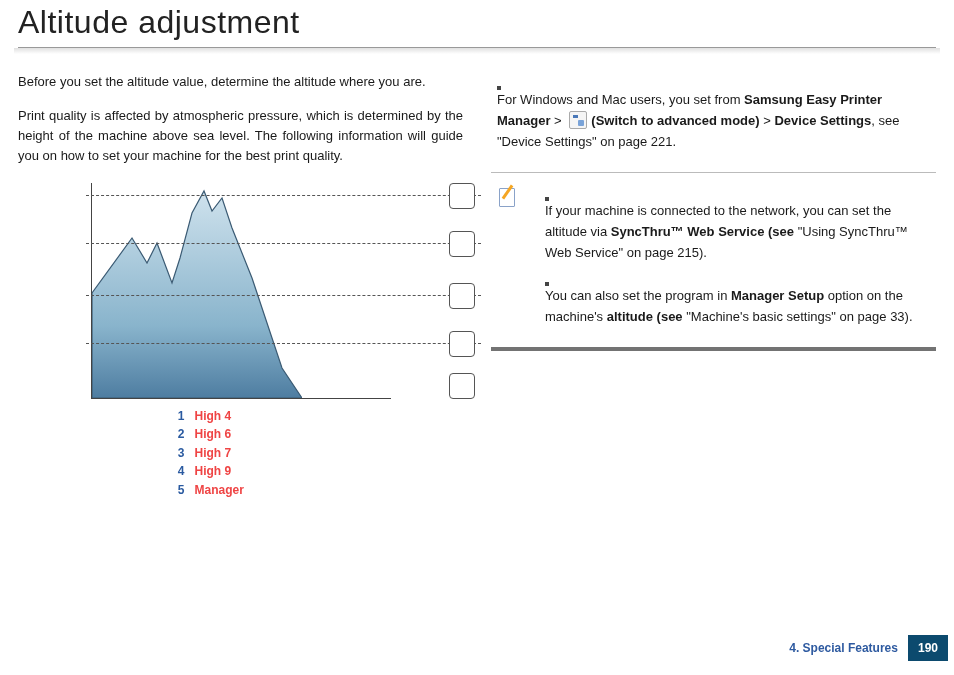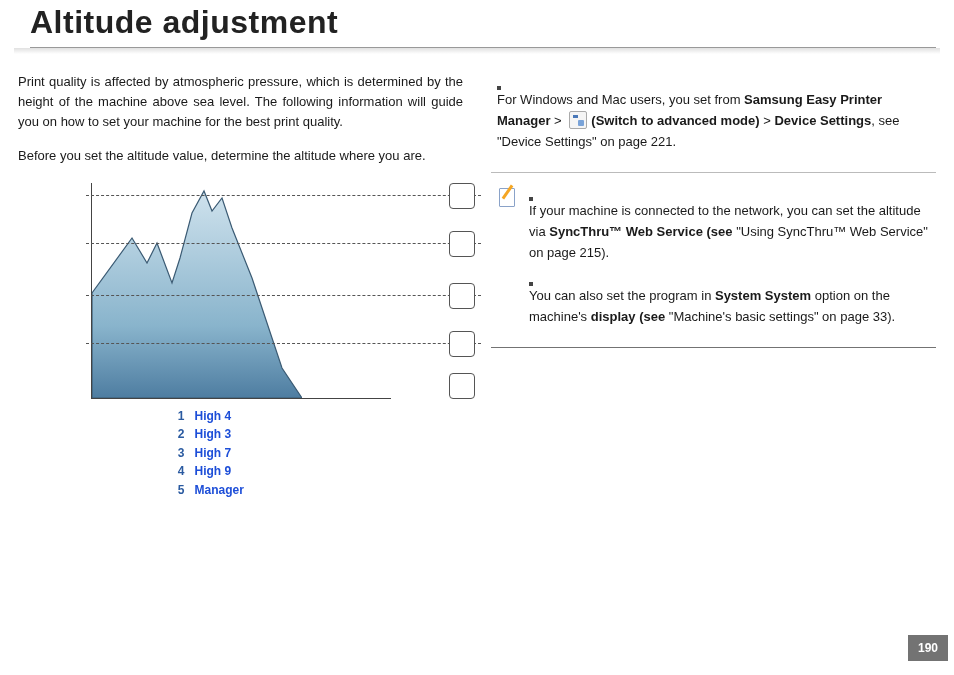--- a/index.html
+++ b/index.html
@@ -1,67 +1,67 @@
 <!DOCTYPE html>
 <html><head>
 <meta charset="utf-8">
 <style>
   html,body { margin:0; padding:0; font-family: "Segoe UI", "Myriad Pro", Arial, sans-serif; background:#fff; }
   body { width:954px; height:675px; position:relative; color:#1a1a1a; }
 
   .title-wrap { padding: 0 18px; }
-  .title { font-size:32px; font-weight:700; letter-spacing:0.5px; margin:4px 0 0 12px; color:#222; border-bottom:1px solid #999; padding-bottom:6px; }
+  .title { font-size:32px; font-weight:400; letter-spacing:0.5px; margin:4px 0 0 0; color:#222; border-bottom:1px solid #999; padding-bottom:6px; }
   .title-shadow { height:6px; background: linear-gradient(to bottom, rgba(0,0,0,0.12), rgba(0,0,0,0)); margin:0 14px 18px 14px; }
 
   .columns { display:flex; padding: 0 18px; gap: 28px; font-size:13px; line-height:1.55; }
   .col { flex:1; min-width:0; }
   .para { margin: 0 0 14px 0; text-align:justify; }
 
   
   .diagram { width: 300px; margin: 16px auto 10px auto; }
   .mountain-box { position:relative; border-left:1px solid #444; border-bottom:1px solid #444; height:215px; }
   .mountain-box svg { position:absolute; left:0; bottom:0; }
   .h-line { position:absolute; left:-6px; right:-90px; border-top:1px dashed #555; height:0; }
   .sq { position:absolute; right:-84px; width:24px; height:24px; border:1px solid #555; border-radius:4px; background:#fff; }
   .legend-table { width:140px; margin: 8px auto 0 auto; font-size:12px; }
   .legend-row { display:flex; gap:10px; }
   .legend-num { color:#2a5aa0; font-weight:700; width:14px; text-align:right; }
-  .legend-lab { font-weight:700; color:#1d4ed8; }
+  .legend-lab { font-weight:700; color:#ef4444; }
 
   .bullet-row { display:flex; margin:6px 0 10px 6px;flex-direction:column; }
   .bullet-dot { width:4px; height:4px; background:#444; border-radius:0; margin:8px 10px 0 0; flex:none; }
   .bullet-body { flex:1; line-height:1.6; }
   .icon-sq { display:inline-block; width:16px; height:16px; border:1px solid #aaa; border-radius:2px; vertical-align:-4px; margin:0 4px; background:#f5f5f5; position:relative; }
   .icon-sq::before { content:""; position:absolute; left:3px; top:3px; width:5px; height:3px; background:#4a78b8; }
   .icon-sq::after  { content:""; position:absolute; right:2px; bottom:2px; width:6px; height:6px; background:#7aa3d8; border-radius:1px; }
 
-  .note-box { border-top:1px solid #bbb; border-bottom:1px solid #737373; margin:20px 0; padding:10px 0; display:flex; gap:10px; }
+  .note-box { border-top:1px solid #bbb; border-bottom:4px solid #737373; margin:20px 0; padding:10px 0; display:flex; gap:26px; }
   .note-icon { width:22px; height:22px; flex:none; position:relative; margin:2px 0 0 6px; }
   .note-icon .sheet { position:absolute; left:2px; top:3px; width:14px; height:17px; background:#fff; border:1px solid #8aa2c8; border-radius:1px; }
   .note-icon .pen  { position:absolute; left:9px; top:-1px; width:3px; height:16px; background:#f5a623; transform:rotate(35deg); }
   .note-list { flex:1; padding-right:6px; }
   .note-list .bullet-row { margin-left:0; }
 
   .footer { position:absolute; right:6px; bottom:14px; display:flex; align-items:stretch; font-size:12px; }
   .footer-label { color:#2e5aa0; font-weight:700; padding:6px 10px; }
-  .footer-page { background:#737373; color:#fff; font-weight:700; padding:6px 10px; }
+  .footer-page { background:#0c4a6e; color:#fff; font-weight:700; padding:6px 10px; }
 </style>
 </head>
 <body>
 
 <div class="title-wrap">
   <h1 class="title">Altitude adjustment</h1>
 </div>
 <div class="title-shadow"></div>
 
 <div class="columns">
 
   <div class="col">
+    <p class="para">Before you set the altitude value, determine the altitude where you are.</p>
     <p class="para">Print quality is affected by atmospheric pressure, which is determined by the height of the machine above sea level. The following information will guide you on how to set your machine for the best print quality.</p>
-    <p class="para">Before you set the altitude value, determine the altitude where you are.</p>
 
     <div class="diagram">
       <div class="mountain-box">
 
         <svg width="210" height="215" viewBox="0 0 210 215">
           <defs>
             <linearGradient id="mg" x1="0" y1="0" x2="0" y2="1">
               <stop offset="0%" stop-color="#cfe2ed"></stop>
               <stop offset="65%" stop-color="#89b4cc"></stop>
               <stop offset="100%" stop-color="#4e7da1"></stop>
@@ -81,21 +81,21 @@
         <div class="sq" style="top:190px"></div>
       </div>
 
       <div class="legend-table">
         <div class="legend-row">
           <span class="legend-num">1</span>
           <span class="legend-lab">High 4</span>
         </div>
         <div class="legend-row">
           <span class="legend-num">2</span>
-          <span class="legend-lab">High 3</span>
+          <span class="legend-lab">High 6</span>
         </div>
         <div class="legend-row">
           <span class="legend-num">3</span>
           <span class="legend-lab">High 7</span>
         </div>
         <div class="legend-row">
           <span class="legend-num">4</span>
           <span class="legend-lab">High 9</span>
         </div>
         <div class="legend-row">
@@ -123,24 +123,25 @@
       <div class="note-list">
         <div class="bullet-row">
           <div class="bullet-dot"></div>
           <div class="bullet-body">
             <span>If your machine is connected to the network, you can set the altitude via </span><b>SyncThru™ Web Service (see </b><span>"Using SyncThru™ Web Service" on page 215).</span>
           </div>
         </div>
         <div class="bullet-row">
           <div class="bullet-dot"></div>
           <div class="bullet-body">
-            <span>You can also set the program in </span><b>System System</b><span> option on the machine's </span><b>display (see </b><span>"Machine's basic settings" on page 33).</span>
+            <span>You can also set the program in </span><b>Manager Setup</b><span> option on the machine's </span><b>altitude (see </b><span>"Machine's basic settings" on page 33).</span>
           </div>
         </div>
       </div>
     </div>
   </div>
 
 </div>
 
 <div class="footer">
+  <div class="footer-label">4.  Special Features</div>
   <div class="footer-page">190</div>
 </div>
 
 </body></html>

